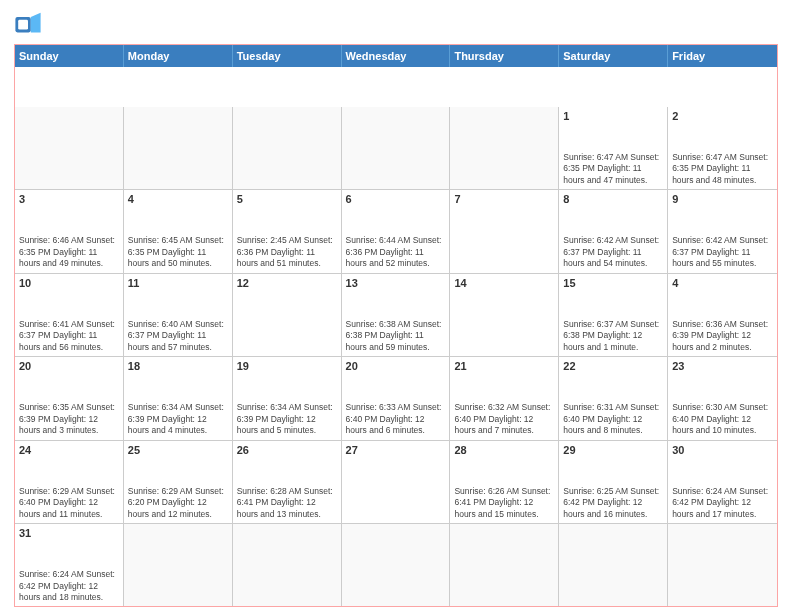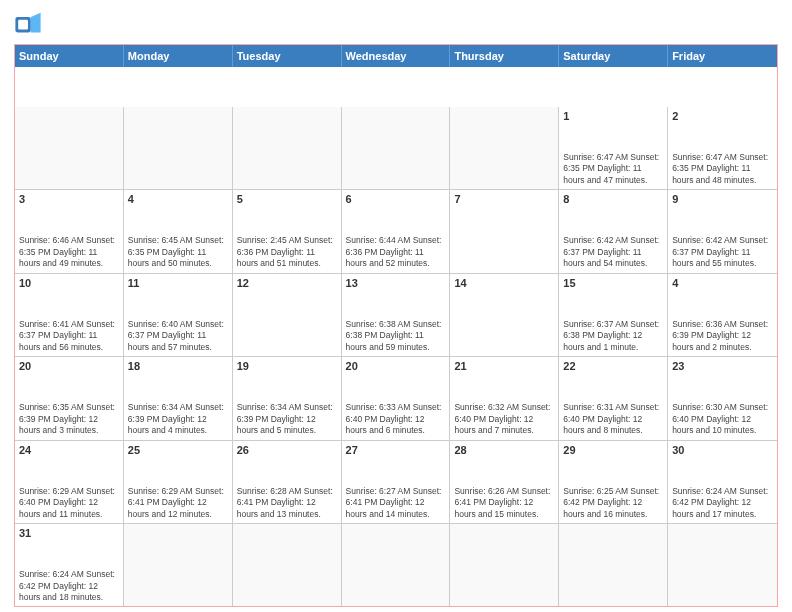--- a/index.html
+++ b/index.html
@@ -311,37 +311,33 @@
           <div class="cal-cell">
             <span class="day-num">24</span>
             <div class="day-info">Sunrise: 6:29 AM
 Sunset: 6:40 PM
 Daylight: 12 hours
 and 11 minutes.</div>
           </div>
           <div class="cal-cell">
             <span class="day-num">25</span>
             <div class="day-info">Sunrise: 6:29 AM
-Sunset: 6:41 PM
+Sunset: 6:20 PM
 Daylight: 12 hours
 and 12 minutes.</div>
           </div>
           <div class="cal-cell">
             <span class="day-num">26</span>
             <div class="day-info">Sunrise: 6:28 AM
 Sunset: 6:41 PM
 Daylight: 12 hours
 and 13 minutes.</div>
           </div>
           <div class="cal-cell">
             <span class="day-num">27</span>
-            <div class="day-info">Sunrise: 6:27 AM
-Sunset: 6:41 PM
-Daylight: 12 hours
-and 14 minutes.</div>
           </div>
           <div class="cal-cell">
             <span class="day-num">28</span>
             <div class="day-info">Sunrise: 6:26 AM
 Sunset: 6:41 PM
 Daylight: 12 hours
 and 15 minutes.</div>
           </div>
           <div class="cal-cell">
             <span class="day-num">29</span>

